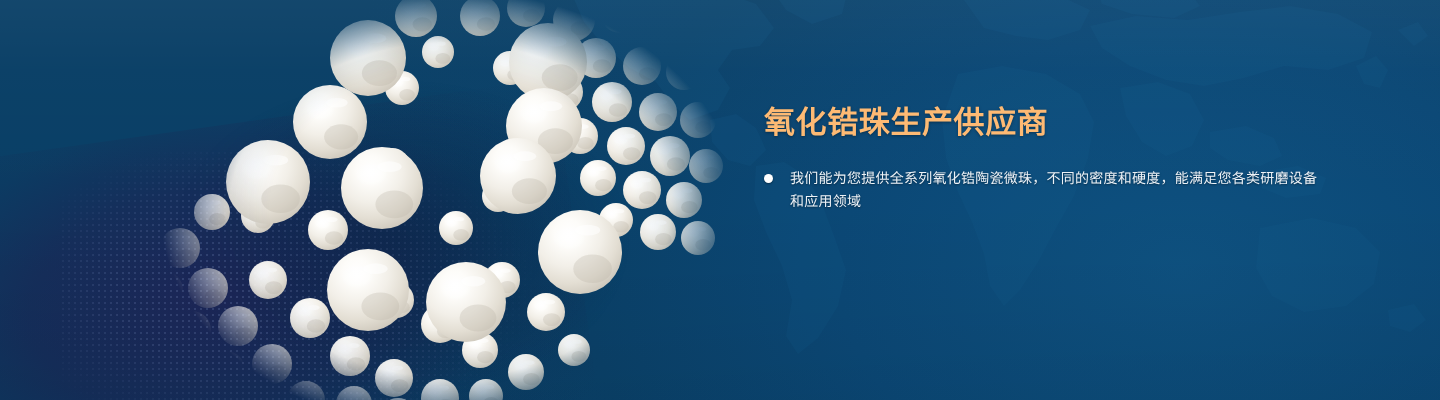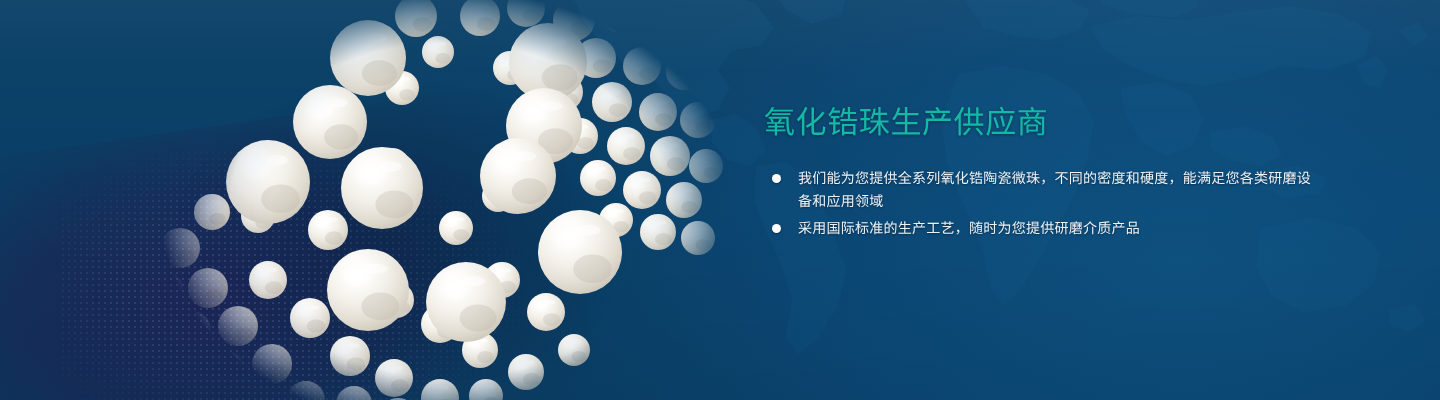--- a/index.html
+++ b/index.html
@@ -102,30 +102,30 @@
     position: absolute;
     left: 764px;
     top: 106px;
     width: 560px;
   }
 
   .headline {
     margin: 0 0 26px 0;
     font-size: 31px;
     line-height: 1.12;
-    font-weight: 400;
+    font-weight: 700;
     letter-spacing: 0.6px;
-    color: #14b8a6;
+    color: #fdba74;
     text-shadow: 0 1px 3px rgba(0,0,0,0.34);
     white-space: nowrap;
   }
 
   .bullets {
     list-style: none;
-    margin: 8px;
+    margin: 0;
     padding: 0;
   }
   .bullet {
     position: relative;
     padding-left: 26px;
     margin-bottom: 4px;
     font-size: 14px;
     line-height: 23px;
     color: #edf2f7;
     text-shadow: 0 1px 2px rgba(0,0,0,0.42);
@@ -301,21 +301,17 @@
     <h1 class="headline">氧化锆珠生产供应商</h1>
 
     <ul class="bullets">
 
       <li class="bullet">
         <span class="dot"></span>
         <span class="txt">我们能为您提供全系列氧化锆陶瓷微珠，不同的密度和硬度，能满足您各类研磨设备和应用领域</span>
       </li>
 
 
-      <li class="bullet">
-        <span class="dot"></span>
-        <span class="txt">采用国际标准的生产工艺，随时为您提供研磨介质产品</span>
-      </li>
 
     </ul>
   </div>
 
 </div>
 
 </body></html>

